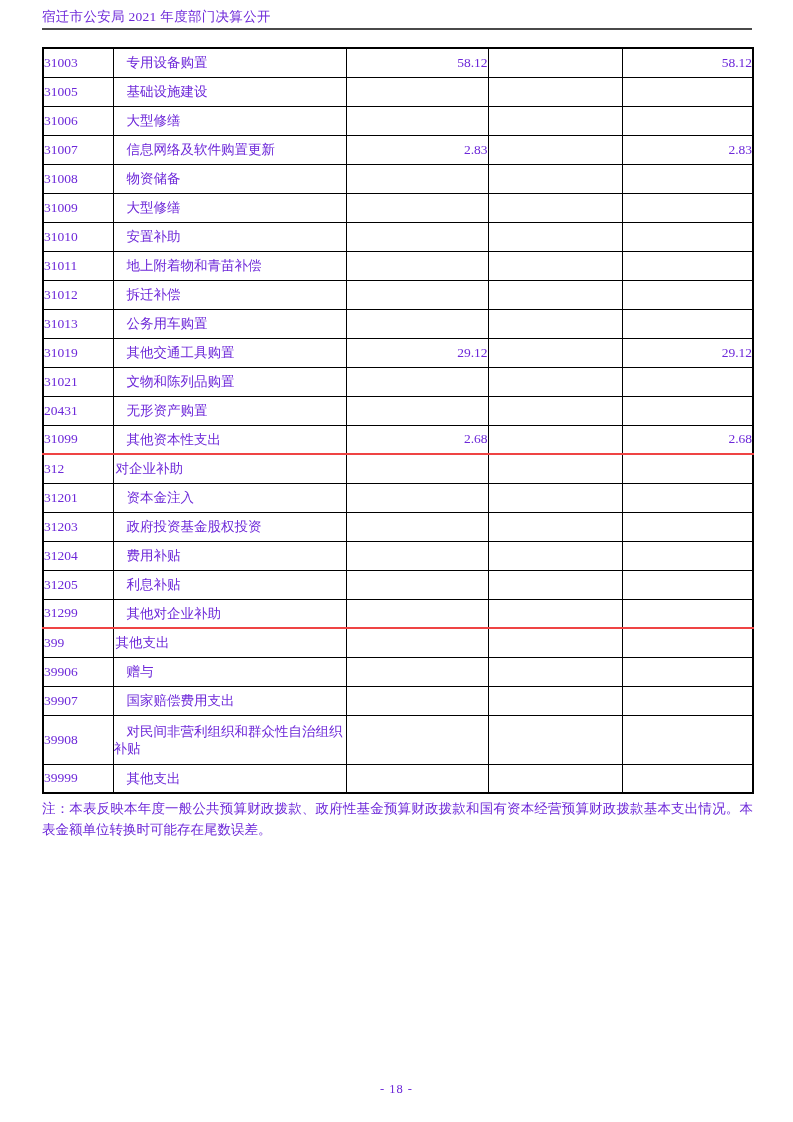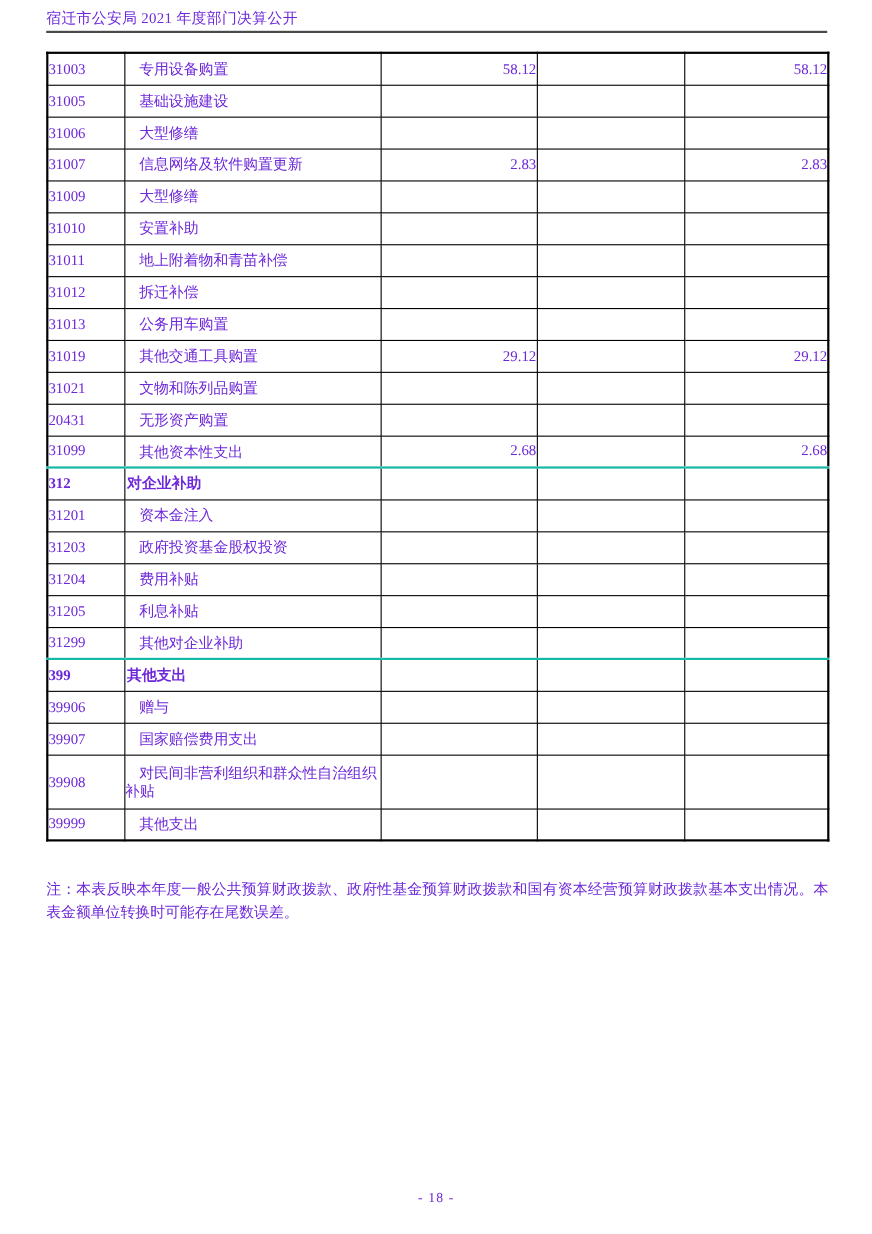--- a/index.html
+++ b/index.html
@@ -42,21 +42,21 @@
     font-size: 13.5px;
     padding: 0;
     vertical-align: middle;
     overflow: hidden;
   }
   table.budget tr { height: 29px; }
   table.budget tr.tall { height: 49px; }
   td.code { padding-left: 5px; margin-left: 32px; }
   td.label { padding-left: 4px; padding-right: 4px; text-indent: 13px; line-height: 17px; }
   td.num { text-align: right; padding-right: 4px; }
-  tr.section td { font-weight: bold; border-top: 2px solid #14b8a6; }
+  tr.section td { font-weight: normal; border-top: 2px solid #ef4444; }
   tr.section td.label { text-indent: 2px; }
   .note {
     position: absolute;
     left: 42px;
     top: 799px;
     width: 711px;
     font-size: 13.5px;
     line-height: 20.5px;
     text-align: justify;
   }
@@ -113,20 +113,27 @@
     </tr>
 
     <tr>
       <td class="code">31007</td>
       <td class="label">信息网络及软件购置更新</td>
       <td class="num">2.83</td>
       <td class="num"></td>
       <td class="num">2.83</td>
     </tr>
 
+    <tr>
+      <td class="code">31008</td>
+      <td class="label">物资储备</td>
+      <td class="num"></td>
+      <td class="num"></td>
+      <td class="num"></td>
+    </tr>
 
     <tr>
       <td class="code">31009</td>
       <td class="label">大型修缮</td>
       <td class="num"></td>
       <td class="num"></td>
       <td class="num"></td>
     </tr>
 
     <tr>

